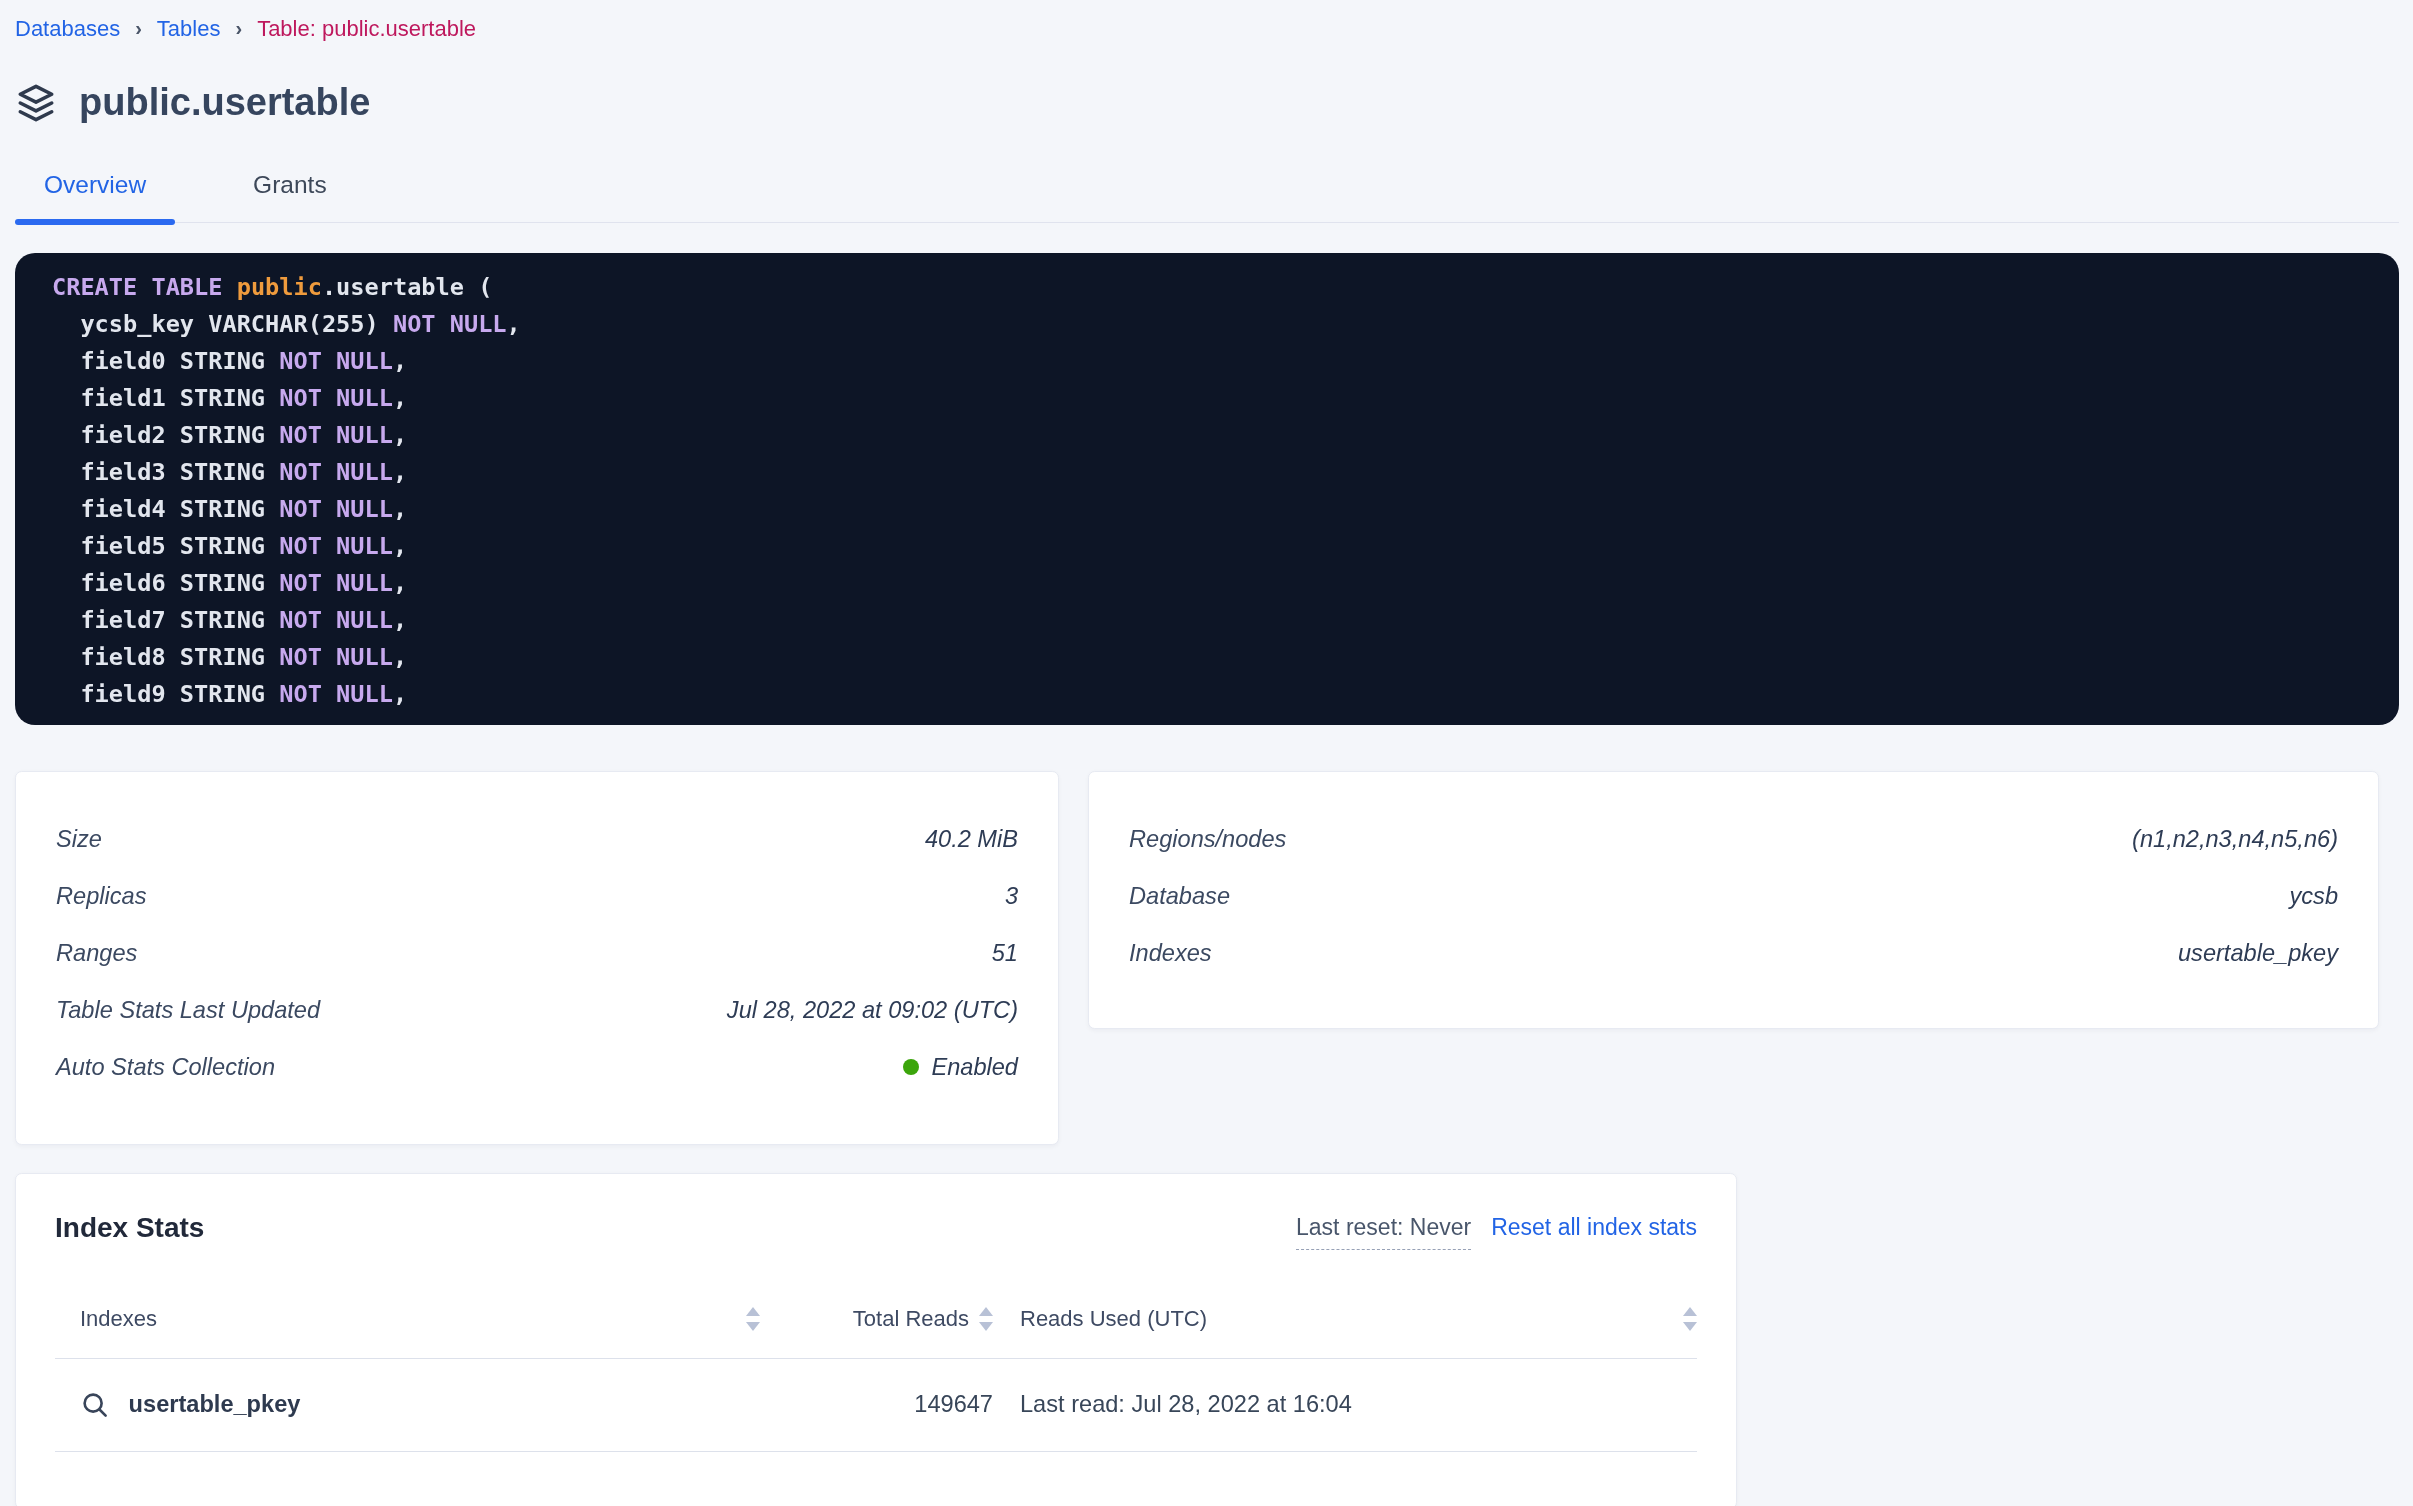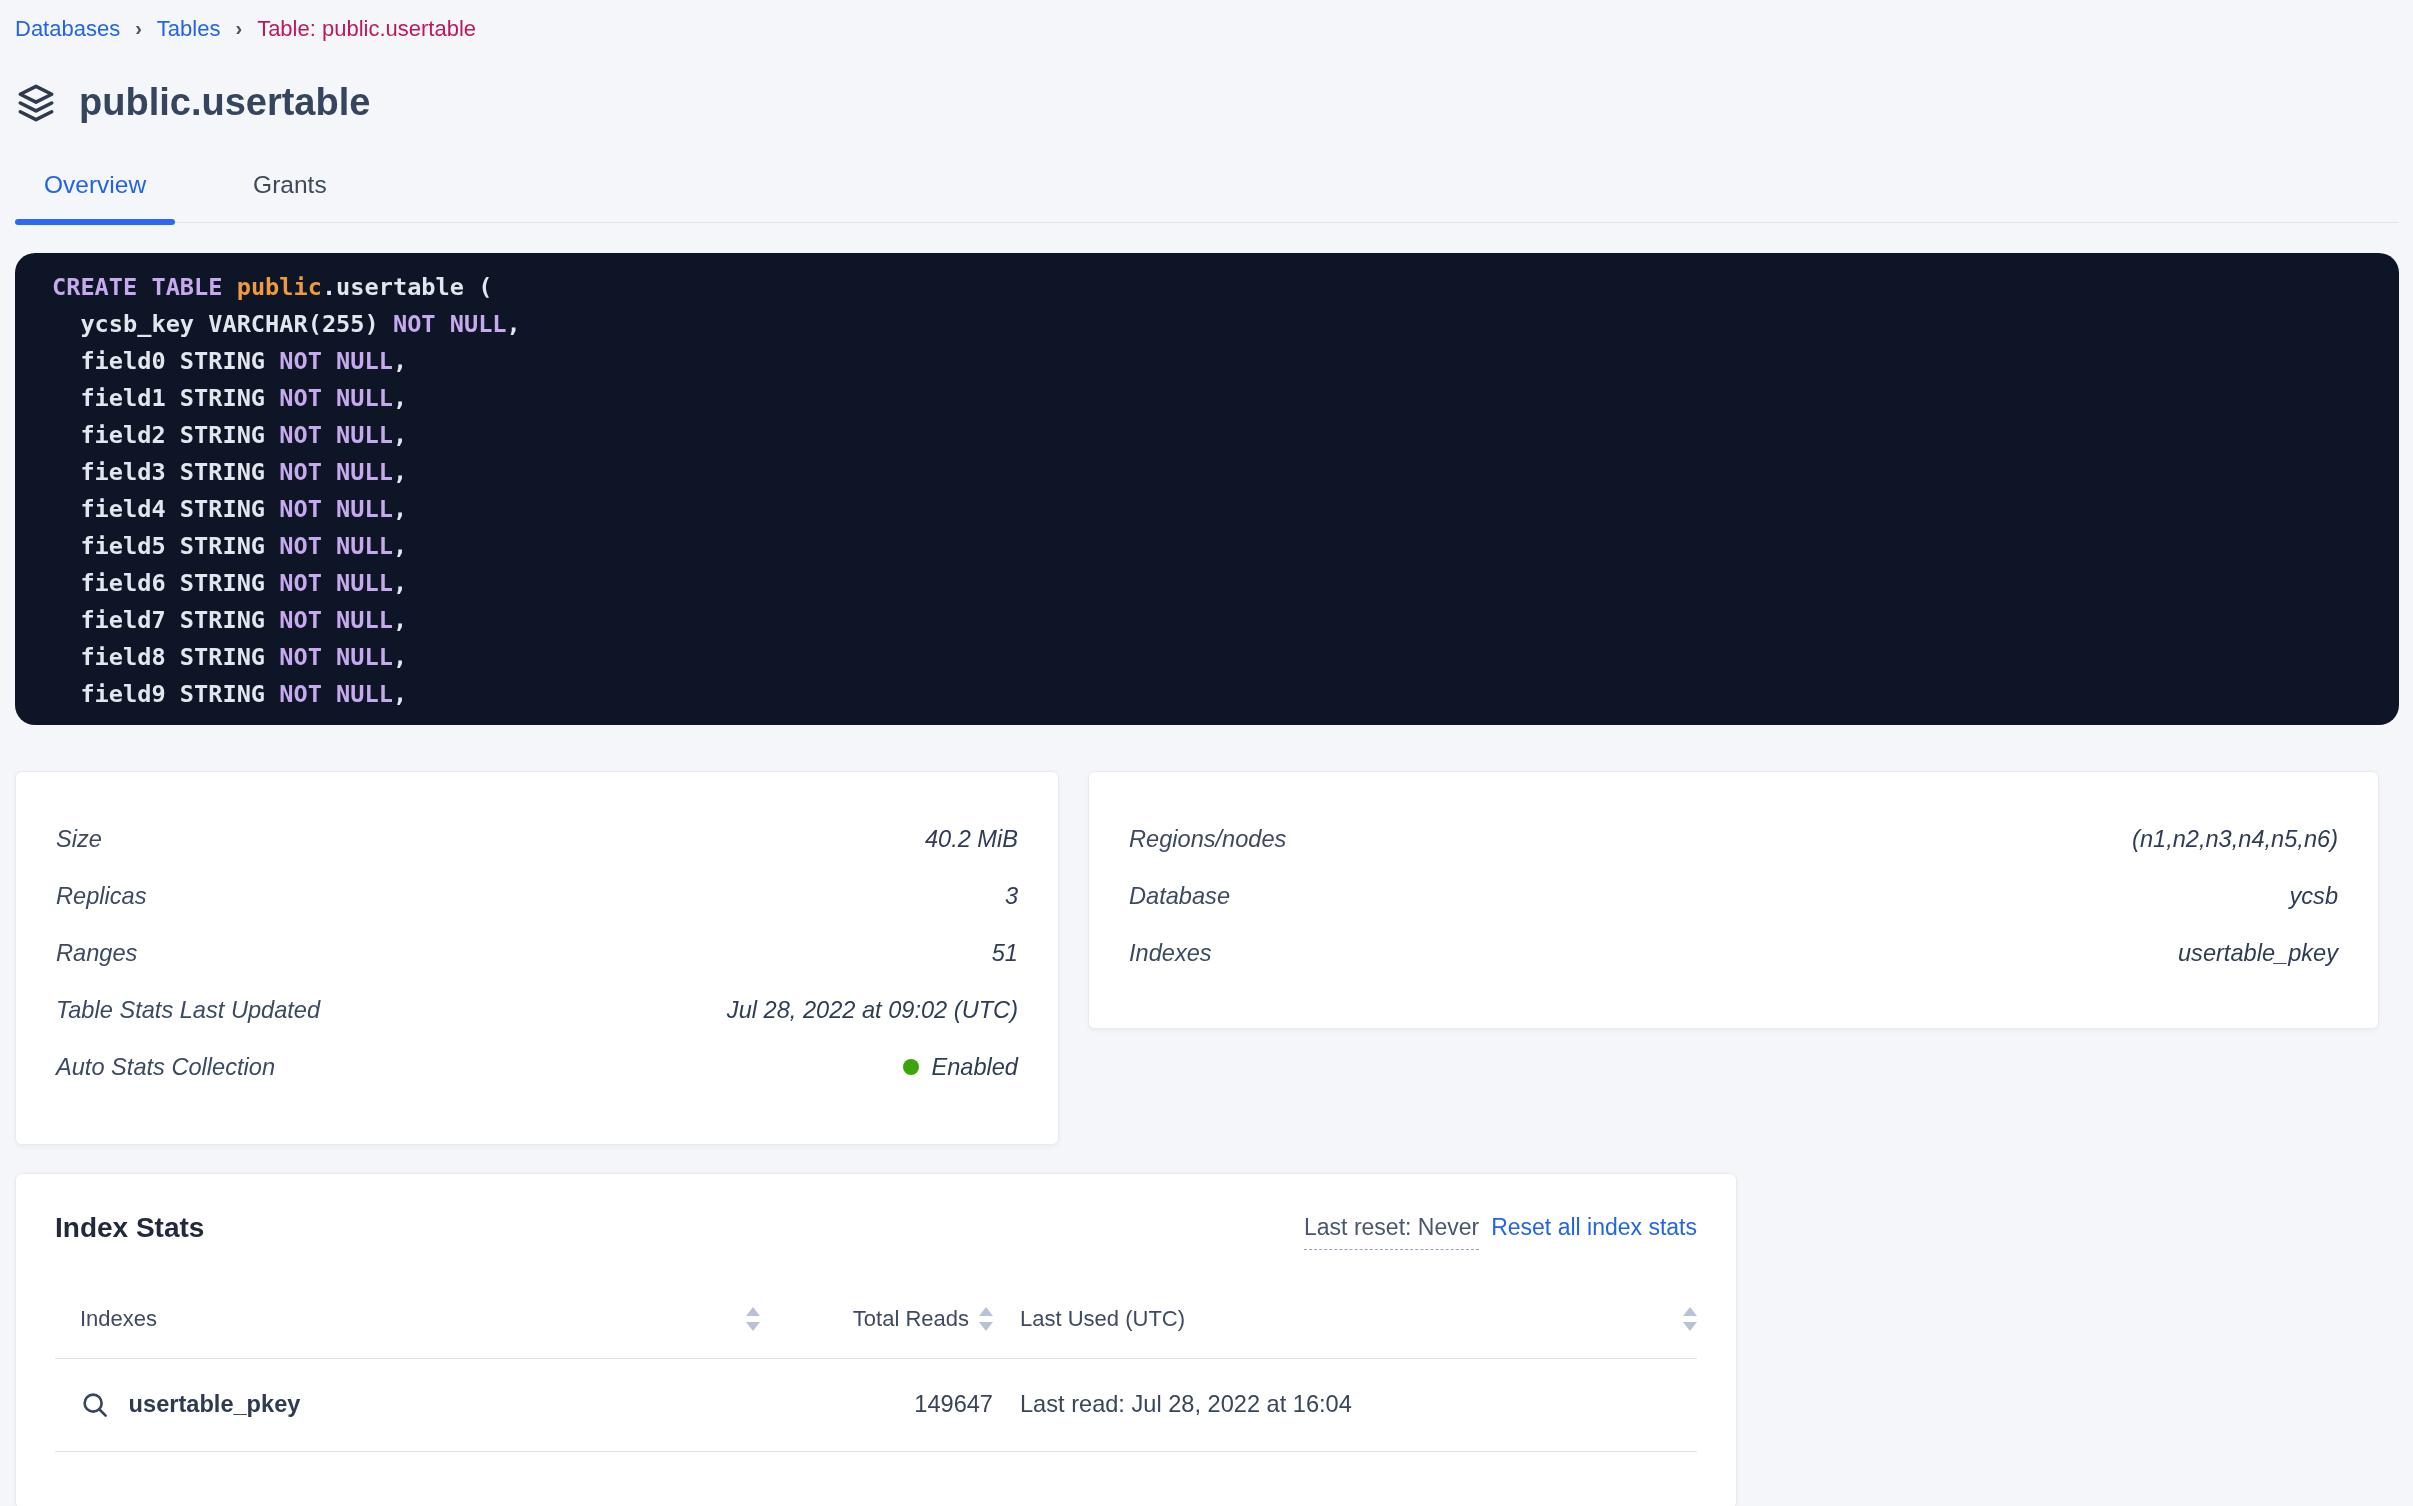--- a/index.html
+++ b/index.html
@@ -53,21 +53,21 @@
   .dot { width:16px; height:16px; border-radius:50%; background:#3ba50b; display:inline-block; margin-right:12.6px; }
 
   
   .index-card {
     margin-top:28px; width:1722px; height:336px; padding:0 39px;
     background:#ffffff; border:0.8px solid #e7eaf2; border-radius:6.7px;
     box-shadow:0 1.7px 4.2px rgba(16,30,55,0.04); overflow:hidden;
   }
   .is-head { padding-top:37px; display:flex; justify-content:space-between; align-items:flex-start; }
   .is-title { font-size:28px; font-weight:700; color:#21293a; line-height:34px; }
-  .is-meta { display:flex; align-items:baseline; gap:12px; font-size:23px; padding-top:3.4px; }
+  .is-meta { display:flex; align-items:baseline; gap:20px; font-size:23px; padding-top:3.4px; }
   .last-reset { color:#49566b; border-bottom:1.7px dashed #97a1b6; padding-bottom:7.6px; cursor:default; }
   .reset-link { color:#2264e5; cursor:pointer; }
 
   .itable { margin-top:30px; }
   .thead { display:flex; align-items:center; height:79px; font-size:22px; color:#3e4a63; border-bottom:1.7px solid #dde1eb; }
   .trow  { display:flex; align-items:center; height:93px; font-size:23.6px; color:#384659; border-bottom:1.7px solid #dde1eb; }
   .c1 { flex:0 0 705px; padding-left:25px; display:flex; align-items:center; justify-content:space-between; }
   .c2 { flex:0 0 233px; padding-left:25px; display:flex; align-items:center; justify-content:flex-end; }
   .c3 { flex:1 1 auto;  padding-left:27px; display:flex; align-items:center; justify-content:space-between; }
   .sort { display:inline-flex; flex-direction:column; gap:5.9px; margin-left:10px; }
@@ -180,21 +180,21 @@
             </span>
           </div>
           <div class="c2">
             <span class="th-label">Total Reads</span>
             <span class="sort">
               <i class="up"></i>
               <i class="down"></i>
             </span>
           </div>
           <div class="c3">
-            <span class="th-label">Last Used (UTC)</span>
+            <span class="th-label">Reads Used (UTC)</span>
             <span class="sort">
               <i class="up"></i>
               <i class="down"></i>
             </span>
           </div>
         </div>
       <div>
           <div class="trow">
             <div class="c1">
               <span class="name-cell-inner">

